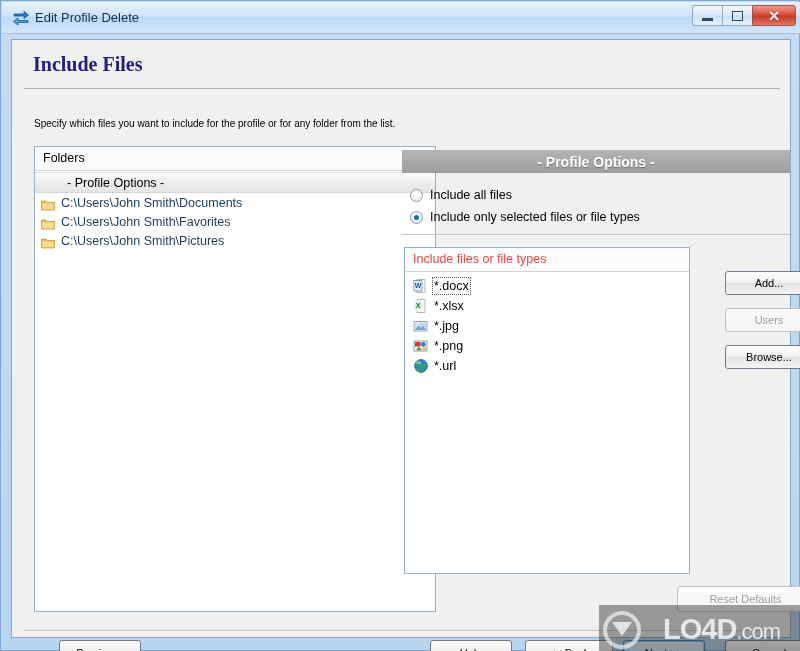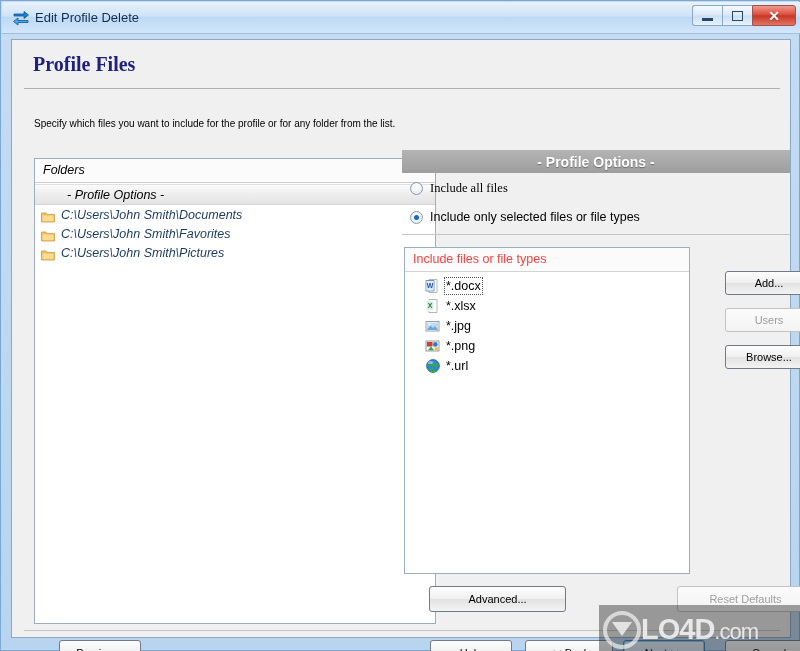--- a/index.html
+++ b/index.html
@@ -67,22 +67,22 @@
     position:absolute;left:12px;top:48px;width:756px;height:1px;
     background:#b0b0b0;
   }
   .subtitle{
     position:absolute;left:22px;top:78px;
     font-size:10px;color:#000;
   }
 
   
   .folders-box{
-    position:absolute;left:22px;top:118px;width:402px;height:466px;
-    background:#fff;border:1px solid #9badc0;box-sizing:border-box;font-style:italic;
+    position:absolute;left:22px;top:106px;width:402px;height:466px;
+    background:#fff;border:1px solid #9badc0;box-sizing:border-box;
   }
   .folders-head{
     position:absolute;left:0;top:0;width:100%;height:24px;
     border-bottom:1px solid #cfcfcf;
     background:#fbfbfb;
     box-sizing:border-box;
   }
   .folders-head span{
     position:absolute;left:8px;top:4px;font-size:12.5px;color:#000;
   }
@@ -109,21 +109,21 @@
     box-sizing:border-box;
     display:flex;align-items:center;justify-content:center;
   }
   .opt-header span{
     font-size:14px;font-weight:bold;color:#fff;
     text-shadow:0 1px 1px rgba(0,0,0,.35);
   }
   .radio-row{
     position:absolute;left:398px;display:flex;align-items:center;
   }
-  .radio-row.r1{top:141px;font-family:Liberation Serif, serif;}
+  .radio-row.r1{top:148px;}
   .radio-row.r2{top:170px;}
   .radio{
     width:13px;height:13px;border-radius:50%;
     border:1px solid #8d9aa6;box-sizing:border-box;
     background:radial-gradient(circle at 50% 35%,#ffffff 0%,#eef1f4 60%,#dfe4e9 100%);
     margin-right:7px;position:relative;flex:0 0 auto;
   }
   .radio.on::after{
     content:"";position:absolute;left:3px;top:3px;width:5px;height:5px;
     border-radius:50%;background:#1668c8;
@@ -137,21 +137,21 @@
   
   .types-box{
     position:absolute;left:392px;top:207px;width:286px;height:327px;
     background:#fff;border:1px solid #9badc0;box-sizing:border-box;
   }
   .types-head{
     position:absolute;left:0;top:0;width:100%;height:24px;
     border-bottom:1px solid #d3d3d3;background:#fbfbfb;box-sizing:border-box;
   }
   .types-head span{position:absolute;left:8px;top:4px;font-size:12.5px;color:#ef4444;}
-  .type-list{position:absolute;left:12px;top:28px;width:100%;}
+  .type-list{position:absolute;left:0;top:28px;width:100%;}
   .trow{
     height:20px;display:flex;align-items:center;padding-left:8px;
     box-sizing:border-box;
   }
   .ticon{width:16px;height:16px;margin-right:5px;flex:0 0 auto;position:relative;}
   .ttext{font-size:12.5px;color:#000;}
   .trow.focus .ttext{
     outline:1px dotted #555;outline-offset:1px;
   }
 
@@ -191,21 +191,21 @@
   .btn-cancel{left:688px;top:600px;width:88px;height:26px;}
 
   
   .watermark{
     position:absolute;left:598px;top:604px;width:202px;height:47px;
     background:rgba(30,30,30,.42);
     overflow:hidden;
   }
   .wm-inner{
     position:absolute;left:0;top:2px;width:202px;height:45px;
-    display:flex;align-items:center;
+    display:flex;align-items:center;gap:22px;
   }
   .wm-logo{
     width:42px;height:42px;flex:0 0 auto;position:relative;margin-left:2px;
   }
   .wm-logo .ring{
     position:absolute;left:2px;top:2px;width:38px;height:38px;
     border-radius:50%;border:4px solid rgba(255,255,255,.62);
     box-sizing:border-box;
   }
   .wm-logo .tri{
@@ -244,21 +244,21 @@
         <div class="glyph-max"></div>
       </div>
       <div class="wbtn close">
         <span class="glyph-close">✕</span>
       </div>
     </div>
   </div>
 
   <div class="client">
 
-    <div class="page-title">Profile Files</div>
+    <div class="page-title">Include Files</div>
     <div class="hdr-rule"></div>
     <div class="subtitle">Specify which files you want to include for the profile or for any folder from the list.</div>
 
     <div class="folders-box">
       <div class="folders-head">
         <span>Folders</span>
       </div>
       <div class="folder-list">
 
         <div class="frow selected">
@@ -380,21 +380,20 @@
           <span class="ttext">*.url</span>
         </div>
 
       </div>
     </div>
 
     <div class="btn btn-add">Add...</div>
     <div class="btn btn-delete disabled">Users</div>
     <div class="btn btn-browse">Browse...</div>
 
-    <div class="btn btn-advanced">Advanced...</div>
     <div class="btn btn-reset disabled">Reset Defaults</div>
 
     <div class="foot-rule"></div>
     <div class="btn btn-preview">Preview...</div>
     <div class="btn btn-help">Help</div>
     <div class="btn btn-back">&lt;&lt; Back</div>
     <div class="btn btn-next default">Next &gt;&gt;</div>
     <div class="btn btn-cancel">Cancel</div>
 
   </div>

